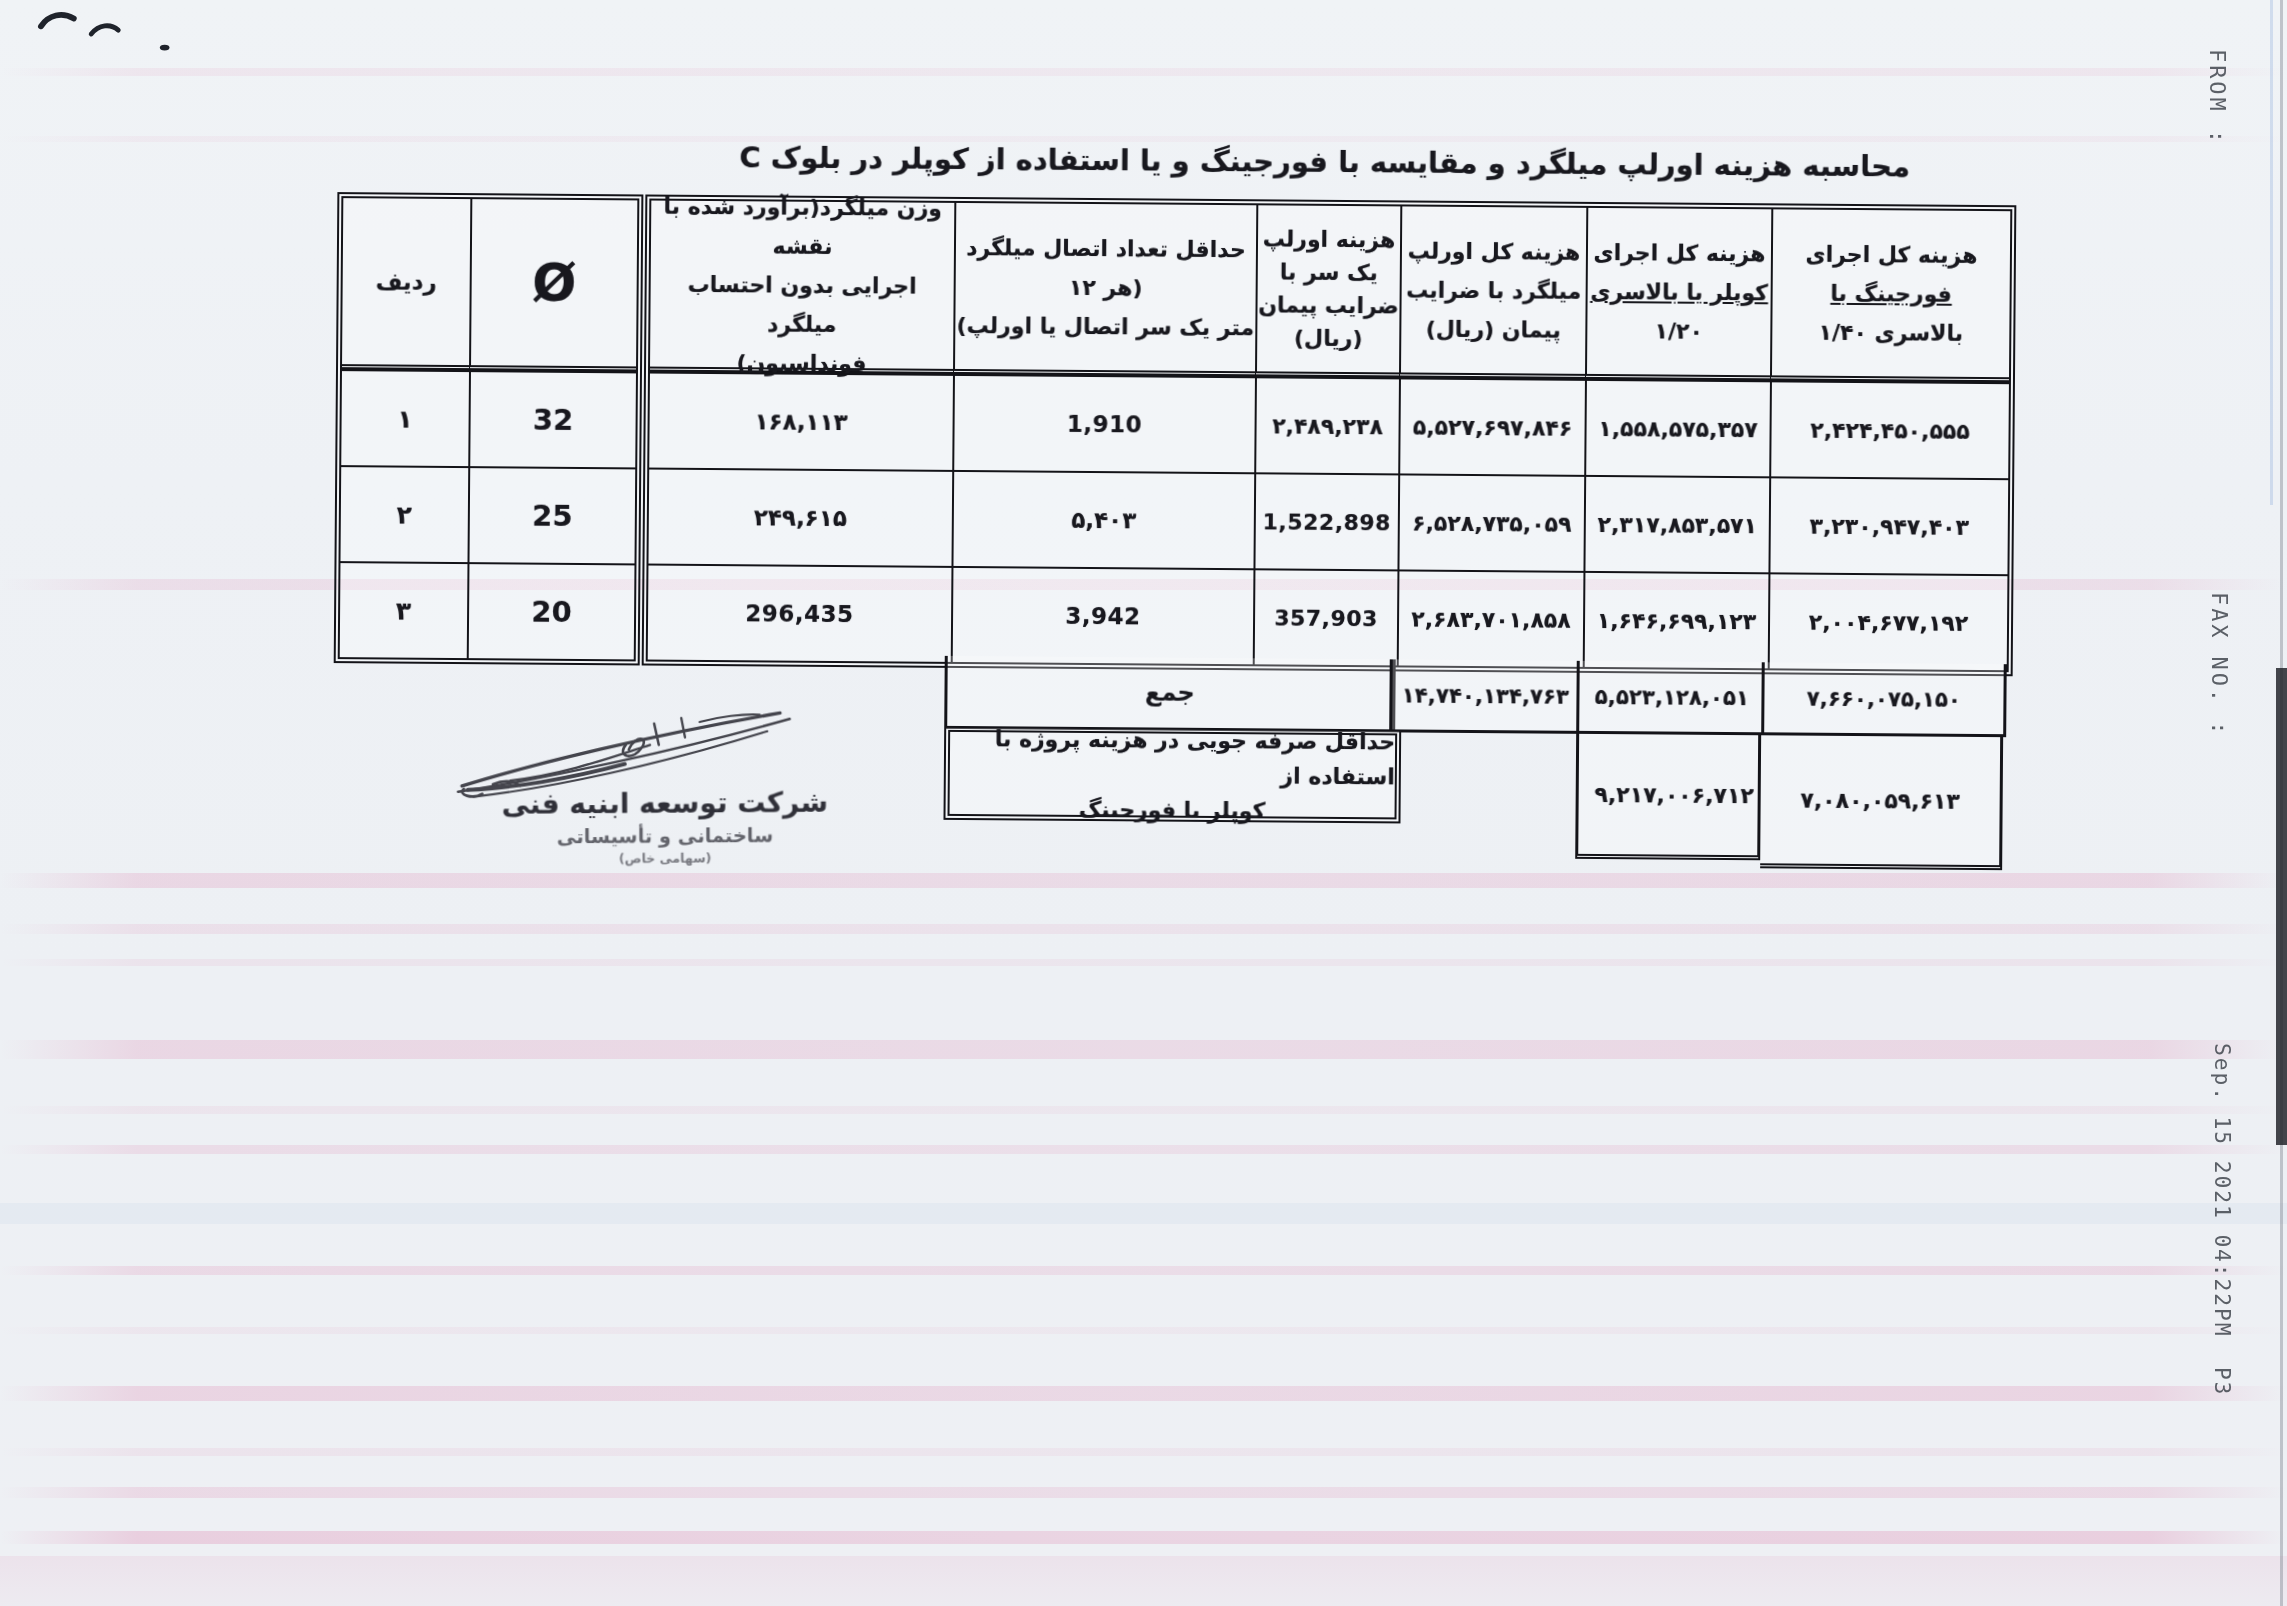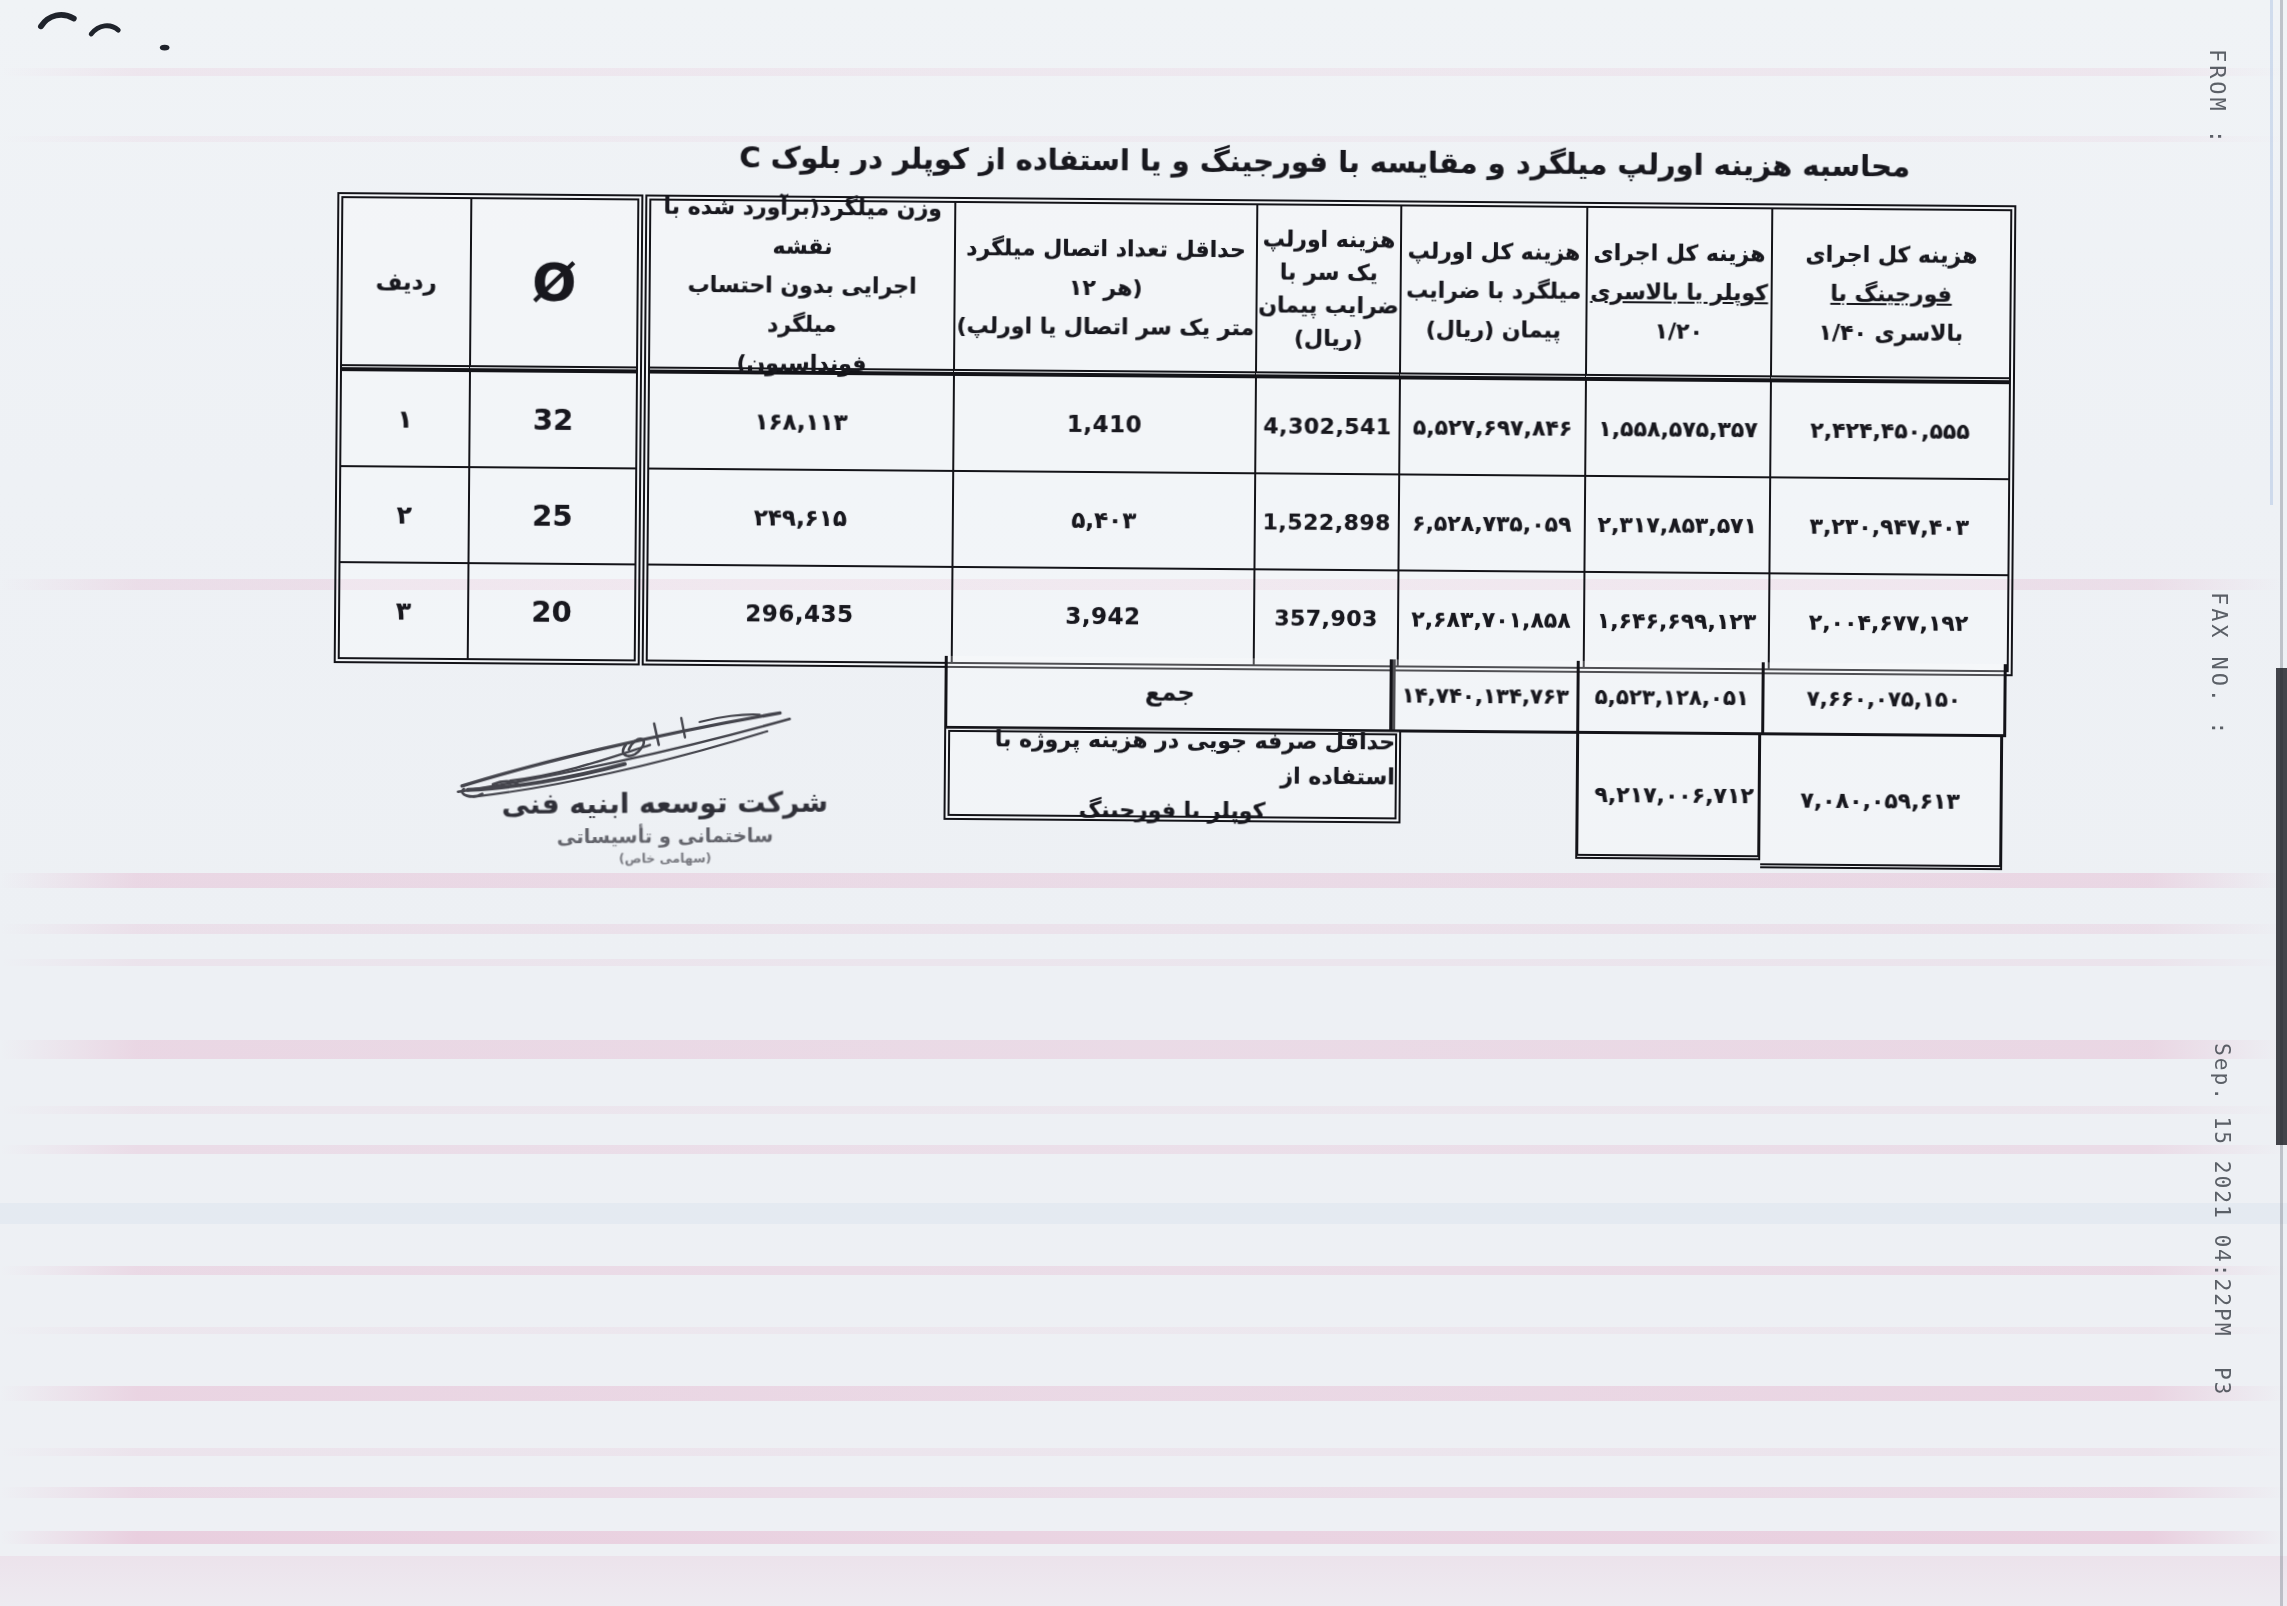--- a/index.html
+++ b/index.html
@@ -172,24 +172,24 @@
           <span class="hline">هزينه کل اجرای</span>
           <span class="hline u">فورجينگ با</span>
           <span class="hline">بالاسری ۱/۴۰</span>
         </span>
       </div>
 
       <div class="mt-cell rs ink">
           <span class="num">۱۶۸,۱۱۳</span>
         </div>
       <div class="mt-cell rs bl3 ink">
-          <span class="num">1,410</span>
-        </div>
-      <div class="mt-cell rs bl3 ink">
-          <span class="num big">4,302,541</span>
+          <span class="num">1,910</span>
+        </div>
+      <div class="mt-cell rs bl3 ink">
+          <span class="num big">۲,۴۸۹,۲۳۸</span>
         </div>
       <div class="mt-cell rs bl3 ink">
           <span class="num big">۵,۵۲۷,۶۹۷,۸۴۶</span>
         </div>
       <div class="mt-cell rs bl3 ink">
           <span class="num big">۱,۵۵۸,۵۷۵,۳۵۷</span>
         </div>
       <div class="mt-cell rs bl3 ink">
           <span class="num big">۲,۴۲۴,۴۵۰,۵۵۵</span>
         </div>

